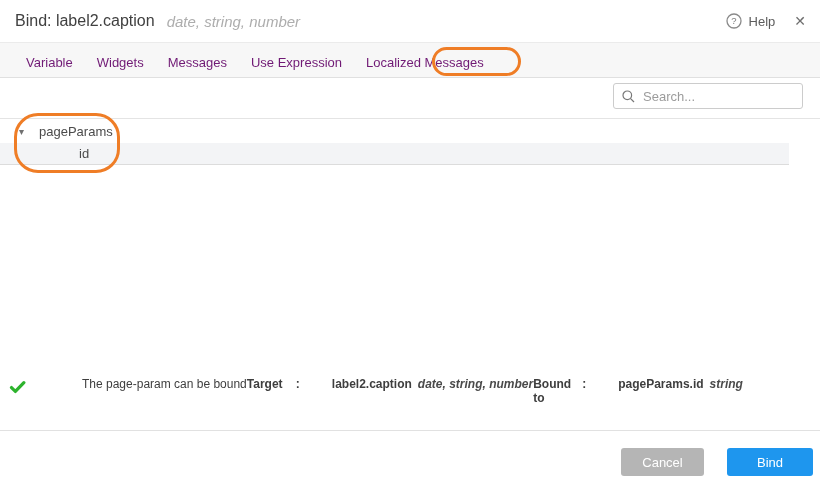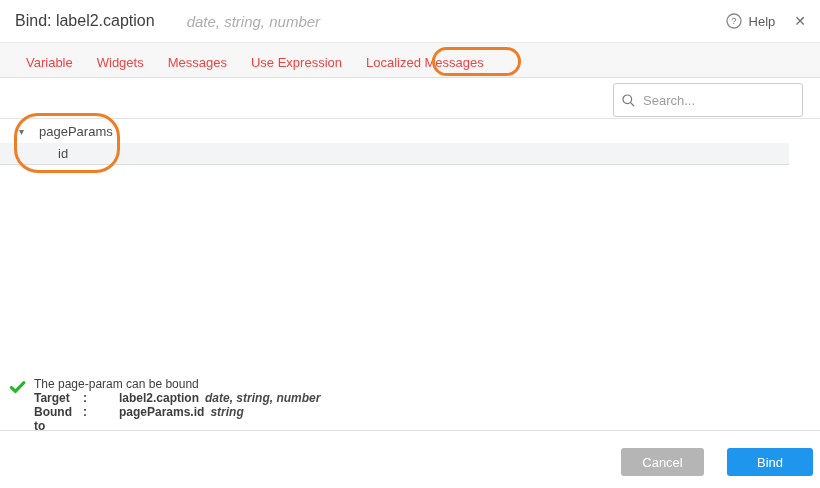--- a/index.html
+++ b/index.html
@@ -1,59 +1,59 @@
 <!DOCTYPE html>
 <html><head>
 <meta charset="utf-8">
 <style>
   html,body{margin:0;padding:0;background:#fff;}
   .dialog{position:relative;width:820px;height:488px;background:#fff;overflow:hidden;
     font-family:"Liberation Sans",sans-serif;-webkit-font-smoothing:antialiased;}
 
   
   .hdr{position:absolute;top:0;left:0;right:0;height:43px;box-sizing:border-box;
-    border-bottom:1px solid #ebebeb;display:flex;align-items:center;padding:0 14px 0 15px;background:#fff;gap:20px;}
+    border-bottom:1px solid #ebebeb;display:flex;align-items:center;padding:0 14px 0 15px;background:#fff;}
   .hdr-title{font-size:16px;color:#404040;}
   .hdr-sub{font-size:15px;font-style:italic;color:#adadad;margin-left:12px;}
   .hdr-right{margin-left:auto;display:flex;align-items:center;}
   .help-btn{display:flex;align-items:center;gap:7px;font-size:13px;color:#5c5c5c;cursor:pointer;}
   .close-btn{margin-left:19px;font-size:14px;color:#6e6e6e;cursor:pointer;line-height:1;}
 
   
   .tabbar{position:absolute;top:43px;left:0;right:0;height:35px;background:#f7f7f7;
     display:flex;align-items:stretch;padding-left:14px;}
   .tabbar::after{content:'';position:absolute;left:0;right:0;bottom:0;height:1px;background:#e0e0e0;}
   .tab{position:relative;z-index:1;display:flex;align-items:center;padding:0 12px;
-    font-size:13px;color:#ef4444;border-top:3px solid transparent;box-sizing:border-box;cursor:pointer;white-space:nowrap;}
+    font-size:13px;color:#701a75;border-top:3px solid transparent;box-sizing:border-box;cursor:pointer;white-space:nowrap;}
   .tab.active{background:#fff;border-top-color:#2196f3;}
 
   
-  .search-box{position:absolute;top:83px;right:17px;width:190px;height:34px;box-sizing:border-box;
+  .search-box{position:absolute;top:83px;right:17px;width:190px;height:26px;box-sizing:border-box;
     border:1px solid #cccccc;border-radius:3px;background:#fff;display:flex;align-items:center;padding:0 8px;gap:6px;}
   .search-box input{flex:1;border:0;outline:0;background:transparent;font-size:13px;color:#444;
     font-family:"Liberation Sans",sans-serif;min-width:0;}
   .search-box input::placeholder{color:#9c9c9c;}
 
   
   .tree{position:absolute;top:118px;left:0;right:0;border-top:1px solid #e4e4e4;}
   .tree-row{display:flex;align-items:center;font-size:13px;color:#4b4b4b;cursor:pointer;}
   .tree-row.root{height:24px;padding-left:19px;}
   .caret{width:20px;font-size:10px;color:#707070;}
   .tree-row.child{height:22px;width:789px;box-sizing:border-box;background:#f3f4f6;
-    border-bottom:1px solid #dcdcdc;padding-left:58px;}
+    border-bottom:1px solid #dcdcdc;padding-left:79px;}
 
   
   .oval{position:absolute;border:3px solid #ef7d26;pointer-events:none;z-index:3;box-sizing:border-box;}
   .oval-tab{left:432px;top:47px;width:89px;height:29px;border-radius:15px;}
   .oval-tree{left:14px;top:113px;width:106px;height:60px;border-radius:24px;}
 
   
   .status{position:absolute;left:9px;top:377px;display:flex;gap:8px;font-size:12px;color:#3e3e3e;}
   .check{flex:0 0 auto;margin-top:1px;}
-  .status-lines{display:flex;flex-direction:column;}
+  .status-lines{display:flex;flex-direction:row;margin-left:48px;}
   .status-msg{line-height:14px;}
   .status-row{display:flex;line-height:14px;font-weight:bold;}
   .s-lbl{width:49px;}
   .s-colon{width:36px;}
   .s-typ{font-style:italic;margin-left:6px;color:#4a4a4a;}
 
   
   .footer-divider{position:absolute;top:430px;left:0;right:0;height:1px;background:#e1e1e1;}
   .btn{position:absolute;top:448px;height:28px;border:0;border-radius:3px;color:#fff;font-size:13px;
     font-family:"Liberation Sans",sans-serif;cursor:pointer;}

